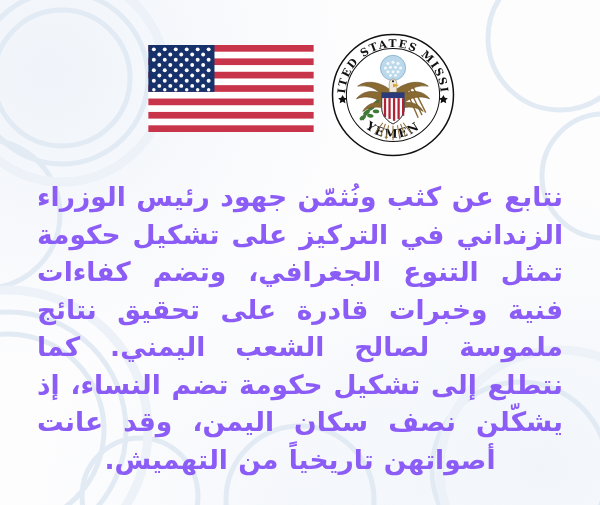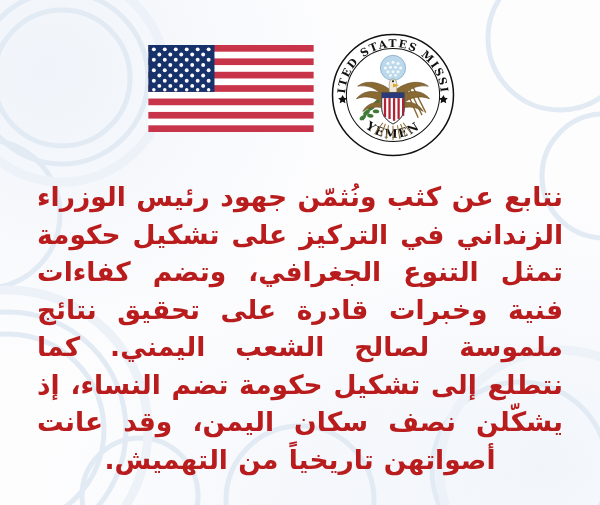--- a/index.html
+++ b/index.html
@@ -78,21 +78,21 @@
   
   #statement {
     position: absolute;
     right: 37px;
     left: 37px;
     top: 178px;
     z-index: 2;
     direction: rtl;
     text-align: justify;
     text-align-last: center;
-    color: #b91c1c;
+    color: #8b5cf6;
     font-size: 26.5px;
     line-height: 37.5px;
     font-weight: 700;
     letter-spacing: 0px;
     word-spacing: 1px;
   }
   #statement p {
     margin: 0;
   }
 

